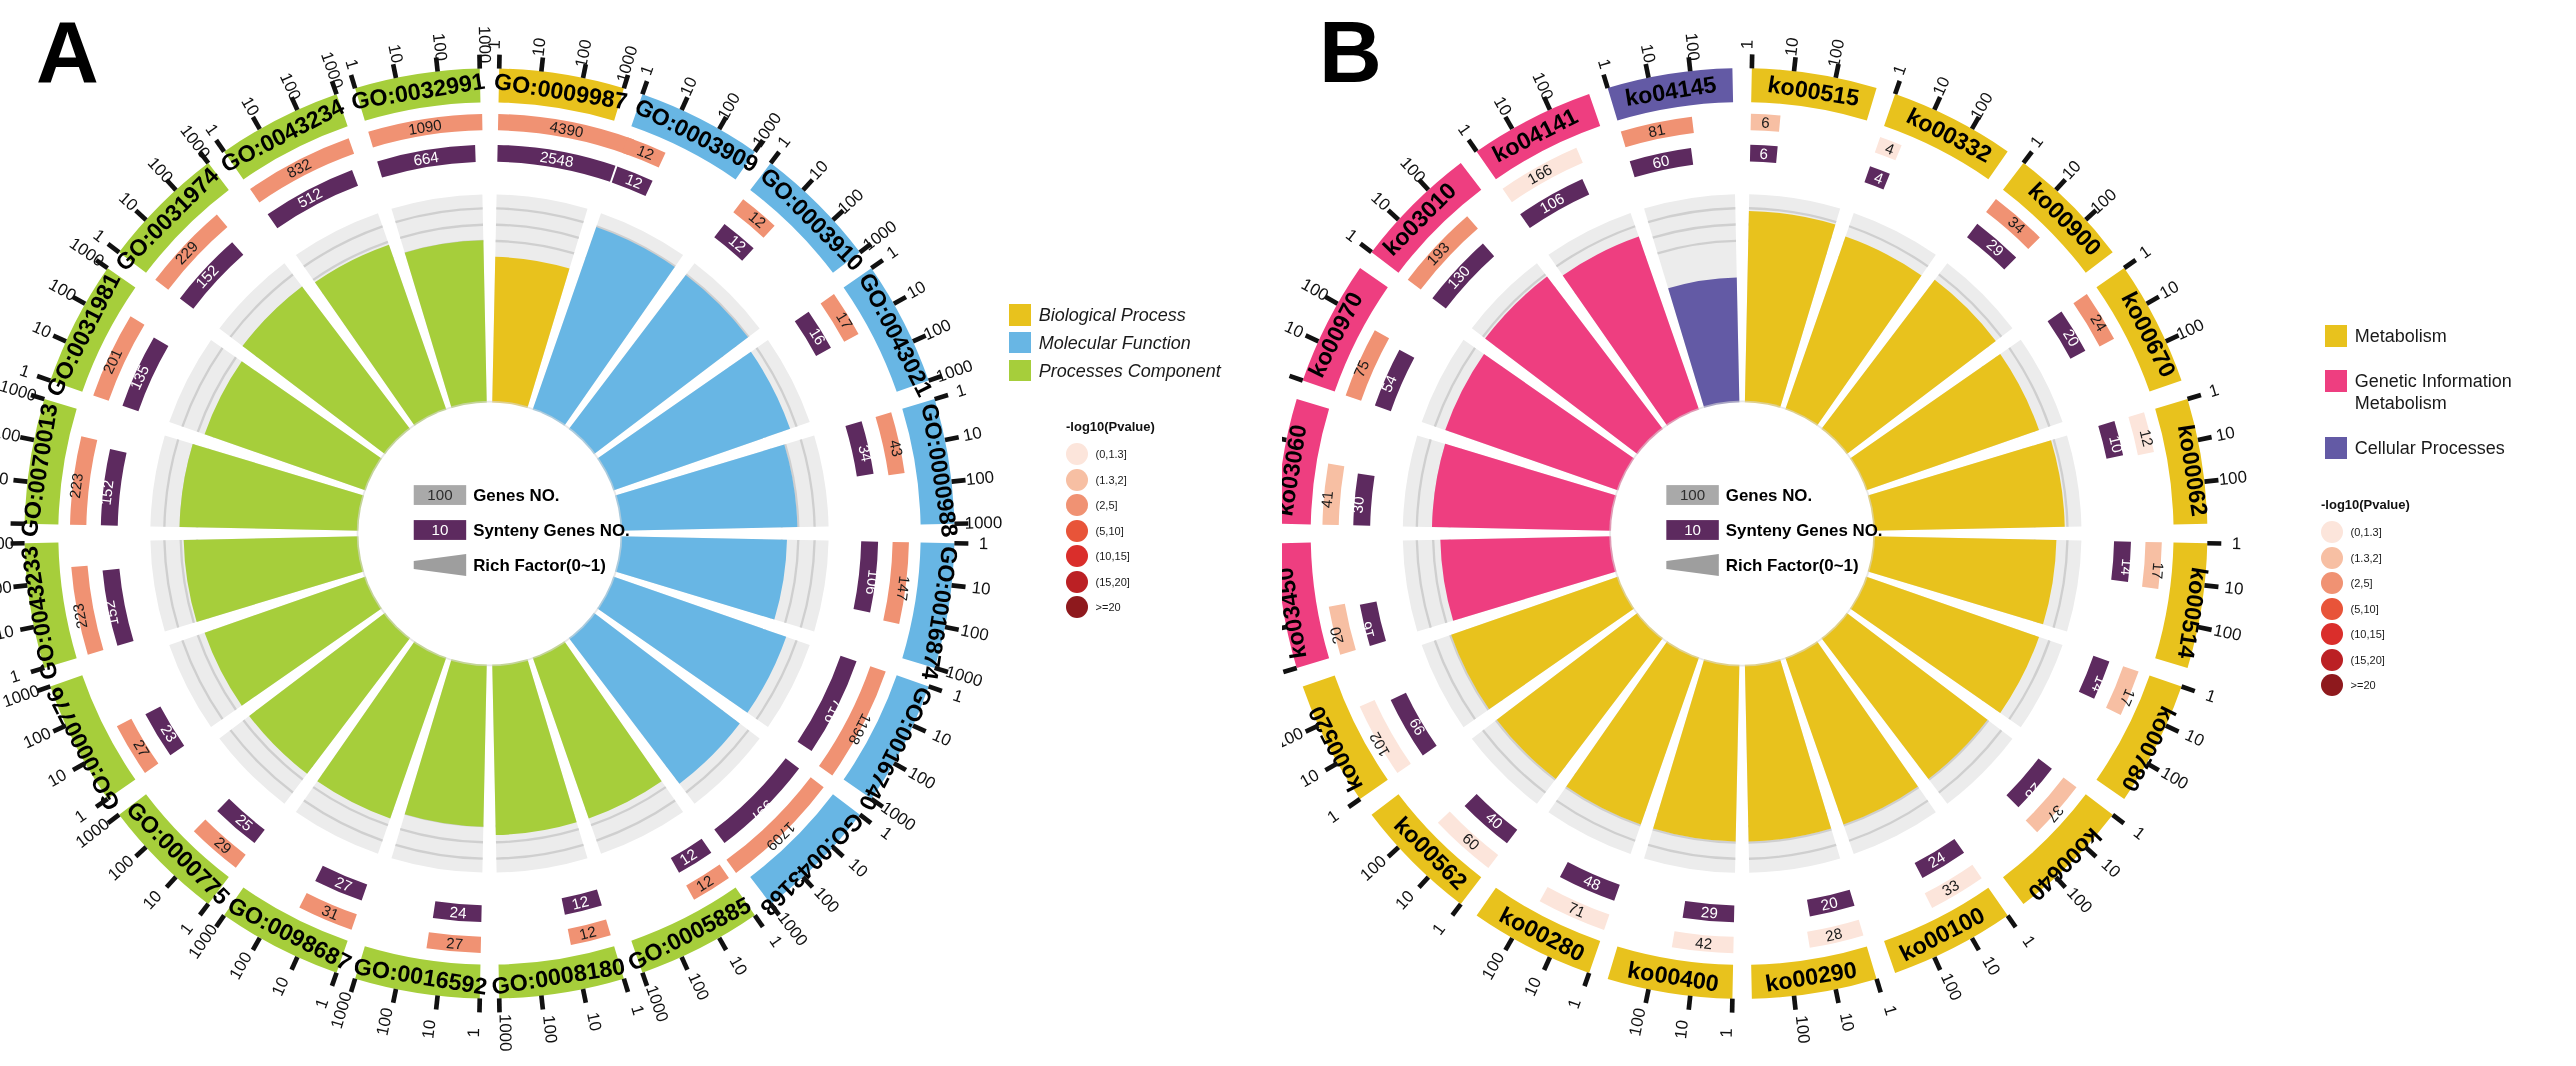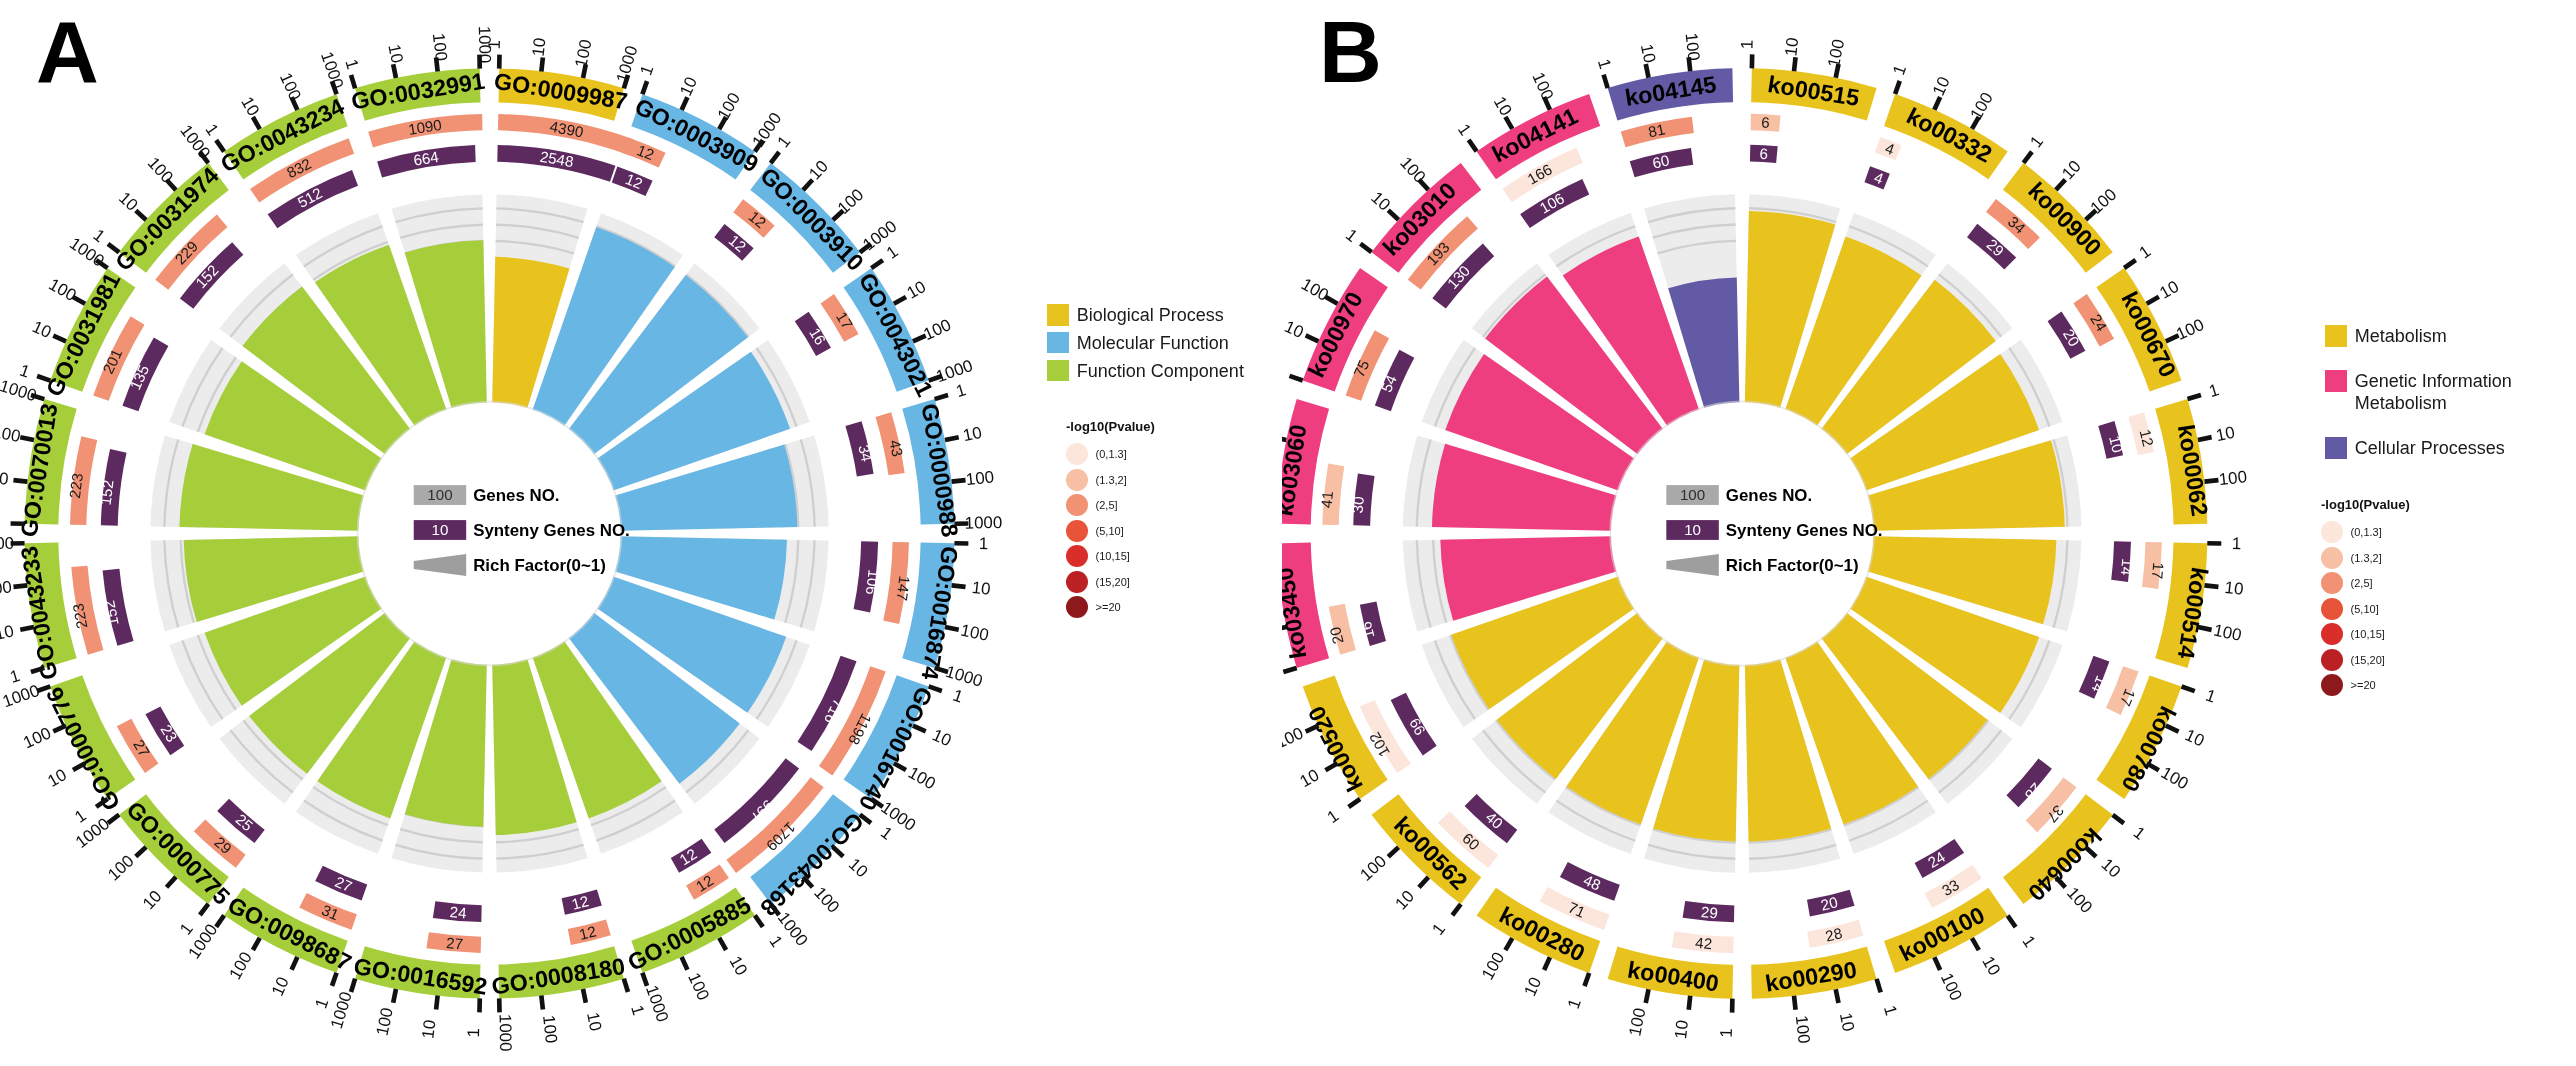--- a/index.html
+++ b/index.html
@@ -5,21 +5,21 @@
   html,body{margin:0;padding:0;background:#ffffff;}
   body{width:2576px;height:1067px;position:relative;overflow:hidden;
        font-family:"Liberation Sans",sans-serif;}
   .panel-letter{position:absolute;top:8.2px;font-size:87px;font-weight:700;color:#000;line-height:1;}
   #labelA{left:36px;}
   #labelB{left:1319px;}
   svg.circos{position:absolute;top:0;}
   #circosA{left:0;}
   #circosB{left:1282px;}
   .cat-legend{position:absolute;}
-  #catLegendA{left:1047px;top:304px;}
+  #catLegendA{left:1009px;top:304px;font-style:italic;}
   #catLegendB{left:2325px;top:325px;}
   .cat-row{display:flex;align-items:flex-start;margin-bottom:5.8px;}
   #catLegendB .cat-row{margin-bottom:23px;}
   .cat-swatch{width:21.6px;height:21.6px;display:inline-block;flex:0 0 21.6px;}
   .cat-label{font-size:18px;font-weight:400;color:#1a1a1a;margin-left:8.2px;line-height:22px;white-space:pre-line;}
   .pv-legend{position:absolute;}
   #pvLegendA{left:1066px;top:419px;}
   #pvLegendB{left:2321px;top:497px;}
   .pv-title{font-size:13px;font-weight:700;color:#111;margin-bottom:9.3px;}
   .pv-row{display:flex;align-items:center;margin-bottom:3.5px;}
@@ -865,21 +865,21 @@
     <div class="cat-row">
       <span class="cat-swatch" style="background: rgb(232, 194, 29);"></span>
       <span class="cat-label">Biological Process</span>
     </div>
     <div class="cat-row">
       <span class="cat-swatch" style="background: rgb(104, 182, 228);"></span>
       <span class="cat-label">Molecular Function</span>
     </div>
     <div class="cat-row">
       <span class="cat-swatch" style="background: rgb(166, 206, 59);"></span>
-      <span class="cat-label">Function Component</span>
+      <span class="cat-label">Processes Component</span>
     </div>
   </div>
 <div class="pv-legend" id="pvLegendA">
   <div class="pv-title">-log10(Pvalue)</div>
   <div class="pv-items">
       <div class="pv-row">
         <span class="pv-dot" style="background: rgb(252, 229, 219);"></span>
         <span class="pv-label">(0,1.3]</span>
       </div>
       <div class="pv-row">

